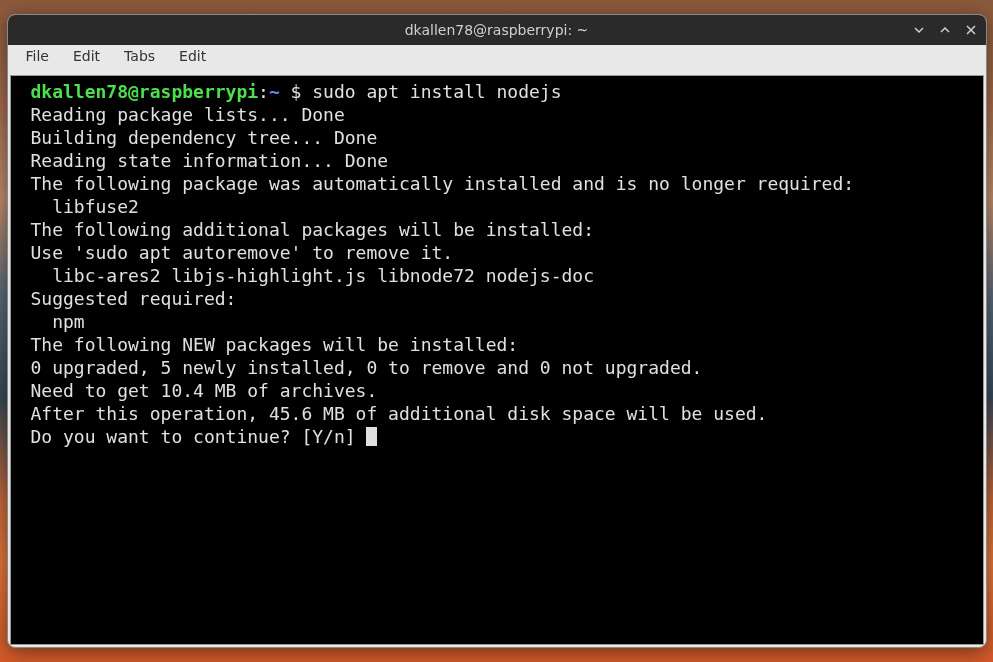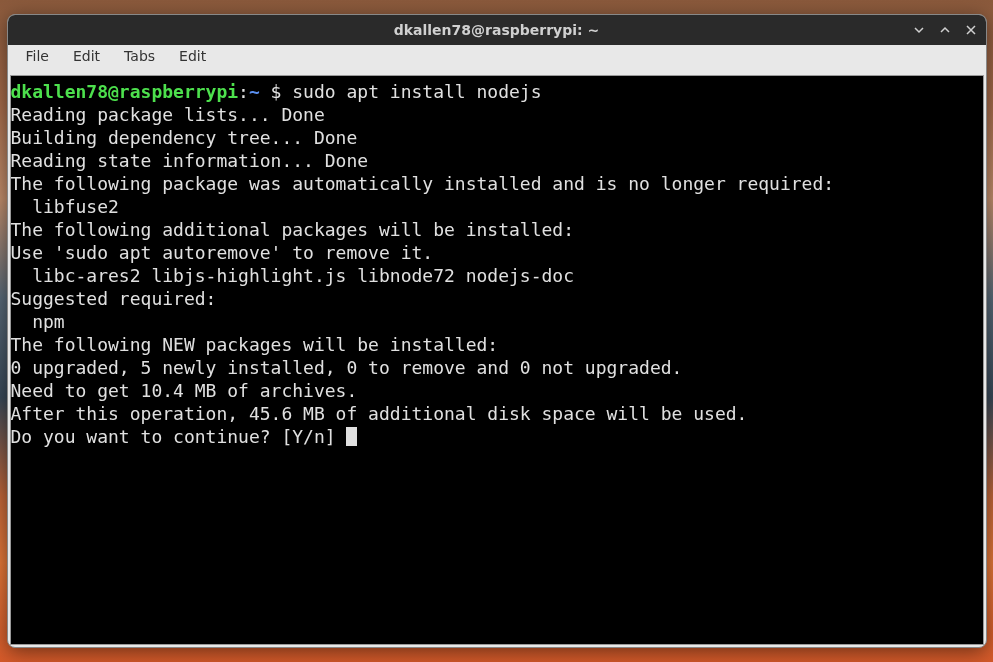--- a/index.html
+++ b/index.html
@@ -32,21 +32,21 @@
       height: 30px;
       background: #2a2a2a;
       color: #d0d0d0;
       display: flex;
       align-items: center;
       justify-content: center;
       position: relative;
       font-size: 14px;
     }
     .titlebar-title {
-      font-weight: bold;
+      font-weight: normal;
     }
     .window-controls {
       position: absolute;
       right: 8px;
       top: 0;
       height: 100%;
       display: flex;
       align-items: center;
       gap: 12px;
     }
@@ -70,21 +70,21 @@
       color: #333;
     }
     .menu-item {
       padding: 3px 10px;
       cursor: pointer;
       border-radius: 3px;
     }
     .terminal {
       flex: 1;
       background: #000000;
-      padding: 4px 0;
+      padding: 4px 20px;
       font-family: "DejaVu Sans Mono", "Liberation Mono", monospace;
       font-size: 18px;
       line-height: 23px;
       color: #e0e0e0;
       overflow: hidden;
       margin: 2px;
       border: 1px solid #999;
     }
     .term-line {
       white-space: pre;

